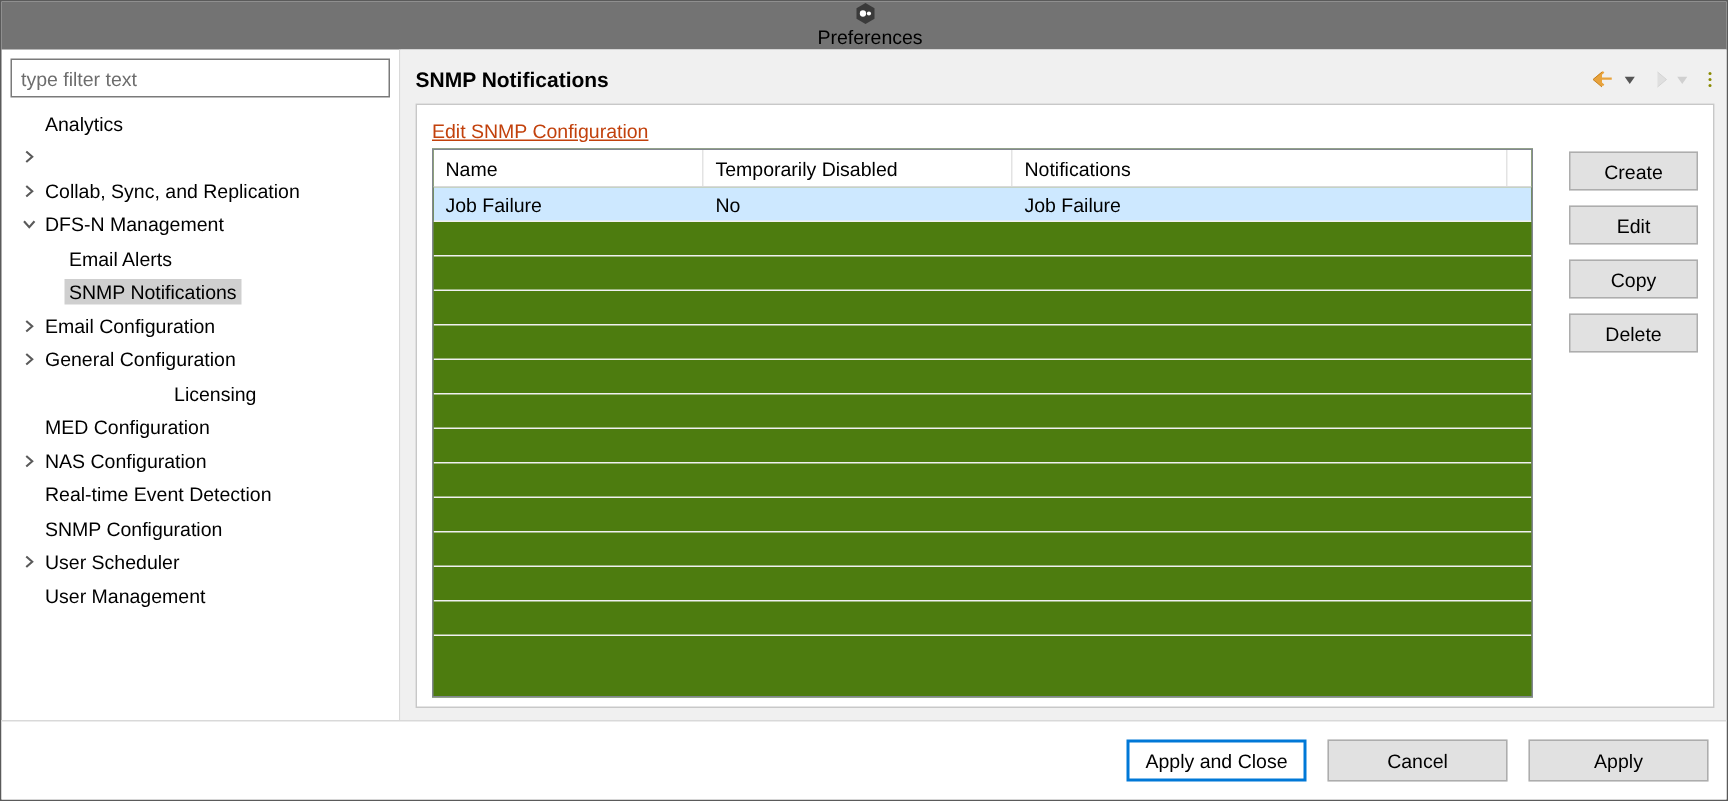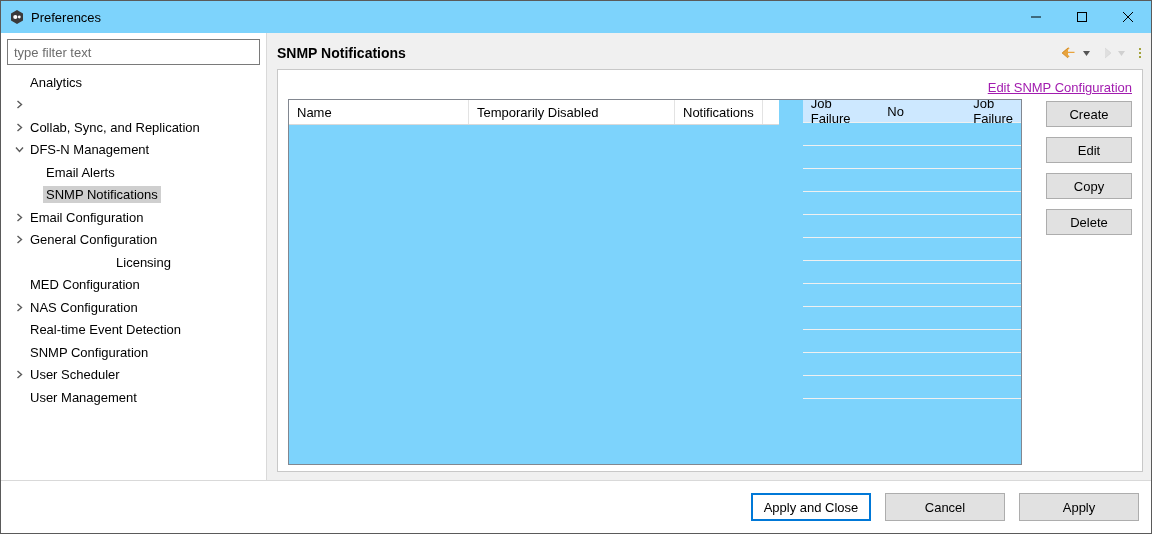--- a/index.html
+++ b/index.html
@@ -13,21 +13,22 @@
   .window {
     width: 1152px; height: 534px;
     border: 1px solid #5a5a5a;
     display: flex; flex-direction: column;
     position: relative;
   }
   .titlebar {
     height: 32px;
     display: flex; align-items: center;
     padding: 0 0 0 8px;
-    background: #7dd3fc;
+    background: #737373;
+    flex-direction: column;
   }
   .titlebar .app-icon {
     width: 16px; height: 16px;
     margin-right: 6px;
     display: flex; align-items: center; justify-content: center;
   }
   .titlebar .title { flex: 0 0 auto; font-size: 13px; }
   .titlebar .spacer { flex: 1; }
   .win-btn {
     width: 46px; height: 32px;
@@ -100,35 +101,34 @@
   .arrow-icon { display: inline-flex; align-items: center; }
   .content-panel {
     flex: 1;
     background: #fff;
     border: 1px solid #c8c8c8;
     padding: 10px 10px 6px 10px;
     display: flex; flex-direction: column;
     min-height: 0;
   }
   .edit-link {
-    color: #a21caf;
+    color: #c2410c;
     text-decoration: underline;
     display: inline-block;
     margin-bottom: 4px;
-    text-align: right;
   }
   .panel-body {
     flex: 1; display: flex; gap: 24px; min-height: 0;
   }
   .table-wrap {
     flex: 1;
     border: 1px solid #828790;
-    background: #7dd3fc;
+    background: #4d7c0f;
     overflow: hidden;
-    display: flex; flex-direction: row; gap: 24px;
+    display: flex; flex-direction: column;
   }
   .table-header {
     display: flex;
     height: 25px;
     border-bottom: 1px solid #d9d9d9;
     background: #fff;
   }
   .th {
     display: flex; align-items: center;
     padding: 0 8px;

